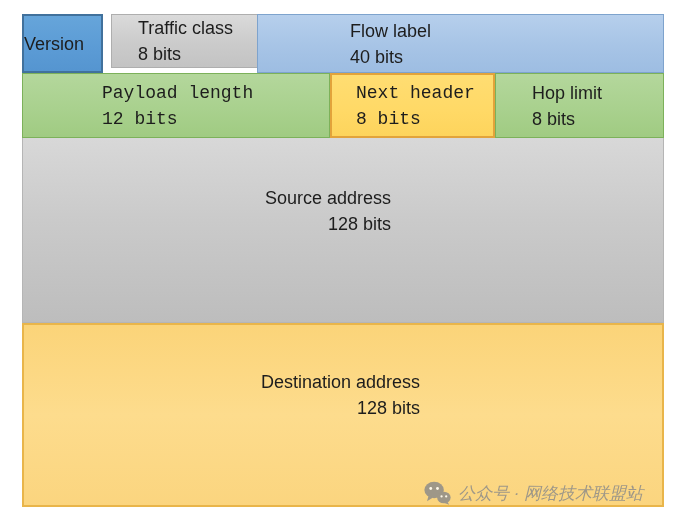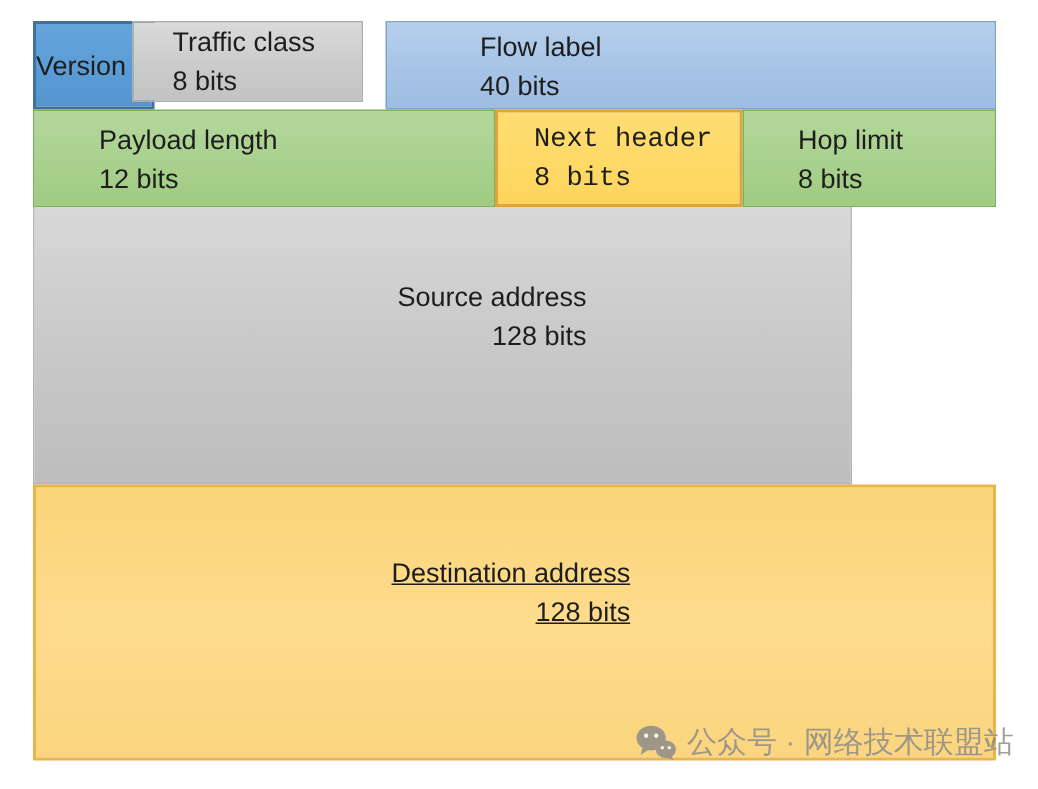--- a/index.html
+++ b/index.html
@@ -25,80 +25,81 @@
   .txt .l2.indent{padding-left:7px;text-align:right;}
 
   
   .version{
     left:22px;top:14px;width:81px;height:59px;
     background:linear-gradient(180deg,#66a5da 0%,#5b9bd5 60%,#5595d0 100%);
     border:2px solid #41719c;
   }
   .version .txt{padding-left:0;}
   .traffic{
-    left:88px;top:14px;width:154px;height:54px;
+    left:111px;top:14px;width:154px;height:54px;
     background:linear-gradient(180deg,#dadada 0%,#cbcbcb 55%,#c3c3c3 100%);
     border:1px solid #aeaeae;
   }
   .traffic .txt{padding-left:26px;}
   .flow{
     left:257px;top:14px;width:407px;height:59px;
     background:linear-gradient(180deg,#b6cfec 0%,#a7c4e6 55%,#9dbde2 100%);
     border:1px solid #7ea3cd;
   }
-  .flow .txt{padding-left:62px;}
+  .flow .txt{padding-left:92px;}
 
   
   .payload{
     left:22px;top:73px;width:308px;height:65px;
     background:linear-gradient(180deg,#b4d79c 0%,#a9d18e 55%,#a0cb82 100%);
     border:1px solid #7cb15a;
   }
-  .payload .txt{padding-left:43px;}
+  .payload .txt{padding-left:79px;font-family:Liberation Mono, monospace;}
   .next{
     left:330px;top:73px;width:165px;height:65px;
     background:linear-gradient(180deg,#ffdd72 0%,#ffd966 60%,#fdd45c 100%);
     border:2px solid #e2a33b;
     font-family:Liberation Mono, monospace;
   }
   .next .txt{padding-left:24px;}
   .hop{
     left:495px;top:73px;width:169px;height:65px;
     background:linear-gradient(180deg,#b4d79c 0%,#a9d18e 55%,#a0cb82 100%);
     border:1px solid #7cb15a;
   }
   .hop .txt{padding-left:36px;}
 
   
   .source{
-    left:22px;top:138px;width:546px;height:185px;
+    left:22px;top:138px;width:642px;height:185px;
     background:linear-gradient(180deg,#d8d8d8 0%,#cacaca 45%,#bdbdbd 100%);
     border:1px solid #b5b5b5;
     border-top:none;
   }
   .source .txt{padding-left:242px;transform:translateY(-19px);}
   .dest{
     left:22px;top:323px;width:642px;height:184px;
     background:linear-gradient(180deg,#fbd479 0%,#fddc8d 50%,#fbd57f 100%);
     border:2px solid #e9b54a;
   }
-  .dest .txt{padding-left:237px;transform:translateY(-20px);text-decoration:underline;}
+  .dest .txt{padding-left:237px;transform:translateY(-20px);}
 
   
   .watermark{
     position:absolute;
     left:424px;top:481px;
     display:flex;
     align-items:center;
     gap:7px;
     color:#8a8a8a;
     opacity:0.82;
-    font-size:20px;
+    font-size:17px;
     white-space:nowrap;
     z-index:5;
+    font-style:italic;
   }
   .wm-icon{display:block;width:27px;height:24px;}
 </style>
 </head>
 <body>
 
 <div class="stage">
 
   <div class="cell version">
     <div class="txt">

